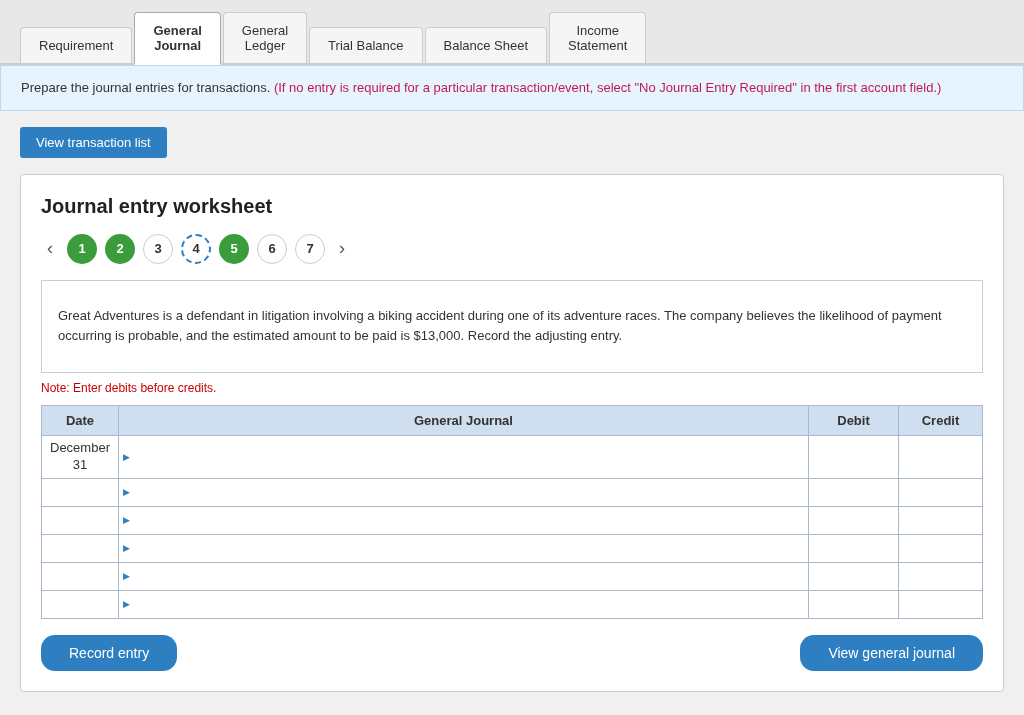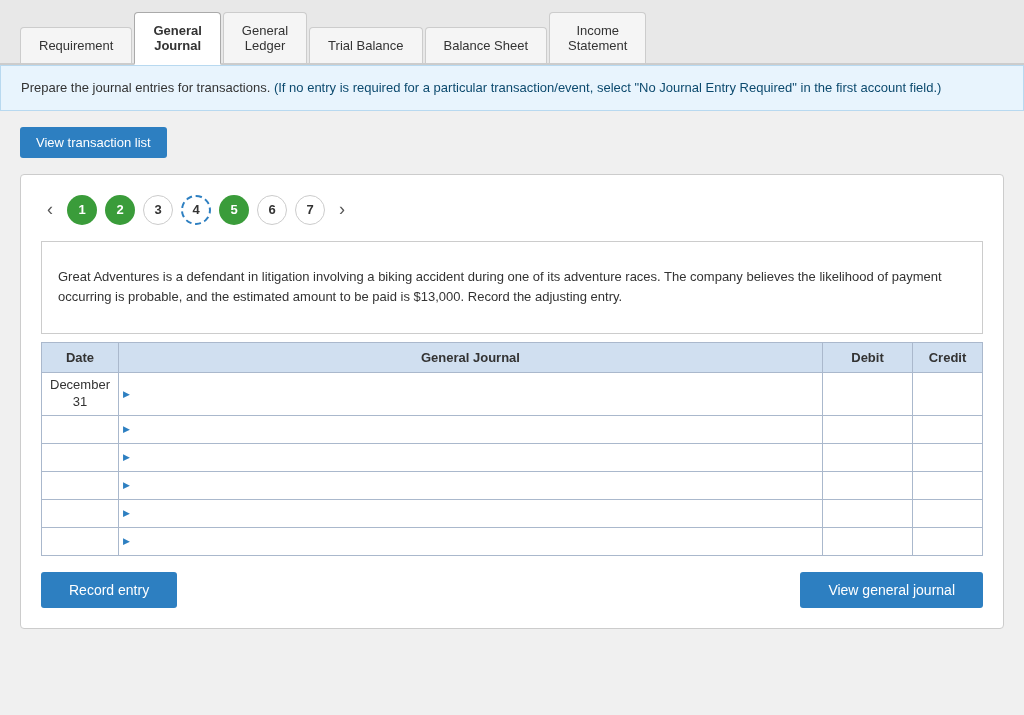--- a/index.html
+++ b/index.html
@@ -39,21 +39,21 @@
 
     
     .info-banner {
       background: #e8f4fd;
       border: 1px solid #b8d9f0;
       padding: 12px 20px;
       font-size: 13px;
       line-height: 1.5;
       margin: 0;
     }
-    .info-banner .red-text { color: #0c4a6e; }
+    .info-banner .red-text { color: #be185d; }
 
     
     .main-content {
       padding: 16px 20px;
     }
 
     
     .btn-view-transactions {
       background: #2d7fc1;
       color: white;
@@ -147,21 +147,21 @@
       background: #d0dff0;
       border: 1px solid #aab8cc;
       padding: 7px 10px;
       text-align: center;
       font-weight: bold;
       font-size: 13px;
     }
     .journal-table thead th.date-col { width: 76px; }
     .journal-table thead th.journal-col { }
     .journal-table thead th.debit-col { width: 90px; }
-    .journal-table thead th.credit-col { width: 70px; }
+    .journal-table thead th.credit-col { width: 84px; }
 
     .journal-table tbody td {
       border: 1px solid #aab8cc;
       padding: 0;
       height: 28px;
     }
     .journal-table tbody td.date-cell {
       padding: 4px 8px;
       vertical-align: top;
       font-size: 13px;
@@ -199,21 +199,21 @@
       gap: 12px;
       align-items: center;
     }
     .btn-action {
       background: #2d7fc1;
       color: white;
       border: none;
       padding: 10px 28px;
       font-size: 14px;
       cursor: pointer;
-      border-radius: 3px;
+      border-radius: 14px;
     }
     .btn-view-general {
       margin-left: auto;
     }
 
     .date-two-line {
       line-height: 1.3;
     }
   </style>
 </head>
@@ -235,37 +235,39 @@
   </div>
 
   <div class="main-content">
 
     
     <button class="btn-view-transactions">View transaction list</button>
 
     
     <div class="worksheet-card">
 
+      <div class="worksheet-title">Journal entry worksheet</div>
 
       <div class="page-nav">
         <button class="nav-arrow">‹</button>
         <button class="page-btn completed">1</button>
         <button class="page-btn completed">2</button>
         <button class="page-btn plain" style="color:#333; border:1px solid #ccc; background:#fff;">3</button>
         <button class="page-btn active-dotted">4</button>
         <button class="page-btn completed">5</button>
         <button class="page-btn plain" style="color:#333; border:1px solid #ccc; background:#fff;">6</button>
         <button class="page-btn plain" style="color:#333; border:1px solid #ccc; background:#fff;">7</button>
         <button class="nav-arrow">›</button>
       </div>
 
       <div class="scenario-box">
         <span>Great Adventures is a defendant in litigation involving a biking accident during one of its adventure races. The company believes the likelihood of payment occurring is probable, and the estimated amount to be paid is $13,000. Record the adjusting entry.</span>
       </div>
 
+      <div class="note-text">Note: Enter debits before credits.</div>
 
       <table class="journal-table">
         <thead>
           <tr>
             <th class="date-col">Date</th>
             <th class="journal-col">General Journal</th>
             <th class="debit-col">Debit</th>
             <th class="credit-col">Credit</th>
           </tr>
         </thead>

